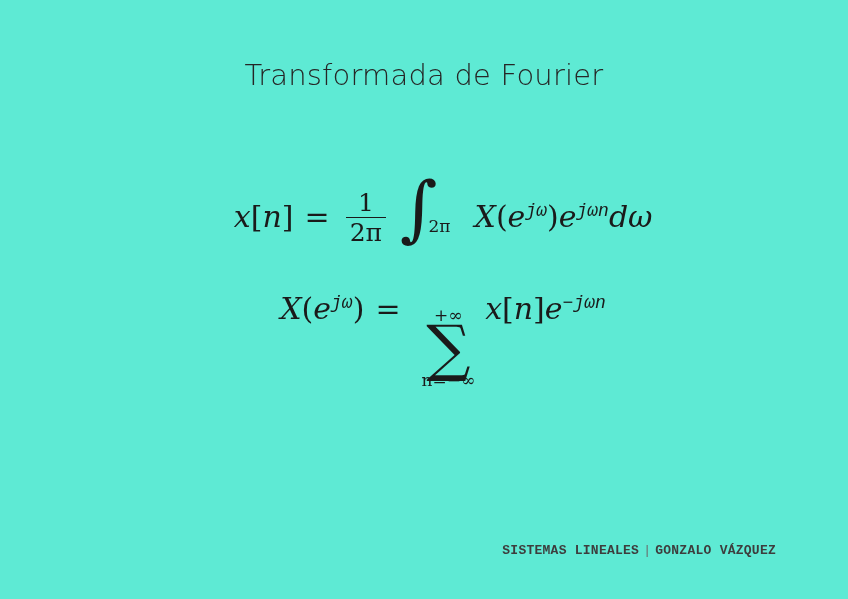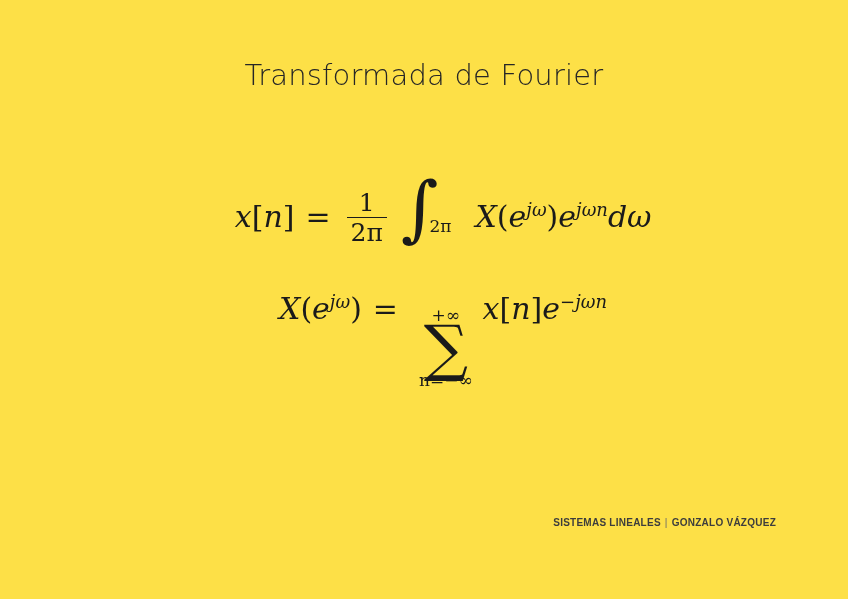--- a/index.html
+++ b/index.html
@@ -11,21 +11,21 @@
     height: 599px;
     background: #ffffff;
     font-family: "Liberation Sans", sans-serif;
     overflow: hidden;
   }
 
   #slide {
     position: relative;
     width: 848px;
     height: 599px;
-    background: #fde047;
+    background: #5eead4;
   }
 
   
   #slide-title {
     position: absolute;
     left: 0;
     top: 58px;
     width: 848px;
     text-align: center;
     font-family: "DejaVu Sans", "Liberation Sans", sans-serif;
@@ -157,20 +157,21 @@
     line-height: 0.82;
     font-family: "DejaVu Serif", "Liberation Serif", serif;
   }
 
   
   sup.exp {
     font-size: 0.60em;
     vertical-align: super;
     line-height: 0;
     font-style: italic;
+    font-family: Liberation Mono, monospace;
   }
   .nospace { letter-spacing: -0.2px; }
 
   .rhs-pad { margin-left: 12px; }
 
   
   #footer-logo {
     position: absolute;
     left: 80px;
     top: 528px;
@@ -183,23 +184,23 @@
   }
   #footer-logo .digit {
     font-size: 34px;
     position: relative;
     top: 1px;
   }
 
   #footer-credit {
     position: absolute;
     right: 72px;
-    top: 517px;
-    font-family: Liberation Sans, sans-serif;
-    font-size: 10px;
+    top: 543px;
+    font-family: Liberation Mono, monospace;
+    font-size: 13px;
     font-weight: bold;
     letter-spacing: 0.25px;
     color: #3d3d3d;
     white-space: nowrap;
   }
   #footer-credit .sep {
     padding: 0 4px;
     font-weight: normal;
     color: #6a6a6a;
   }

